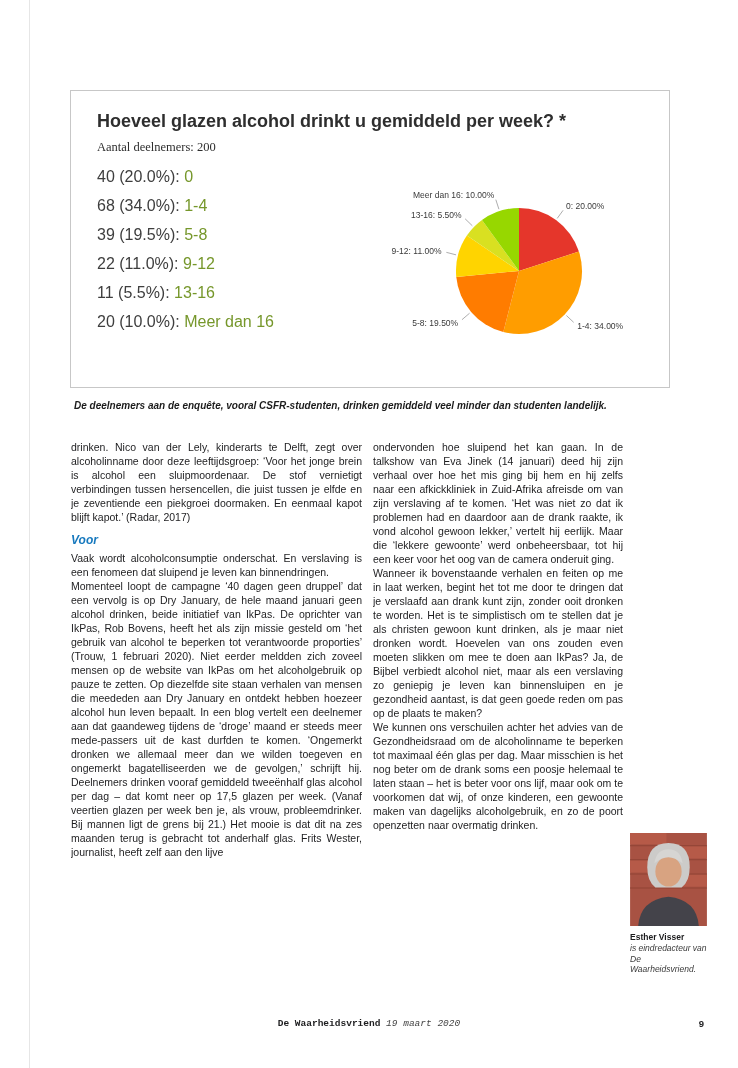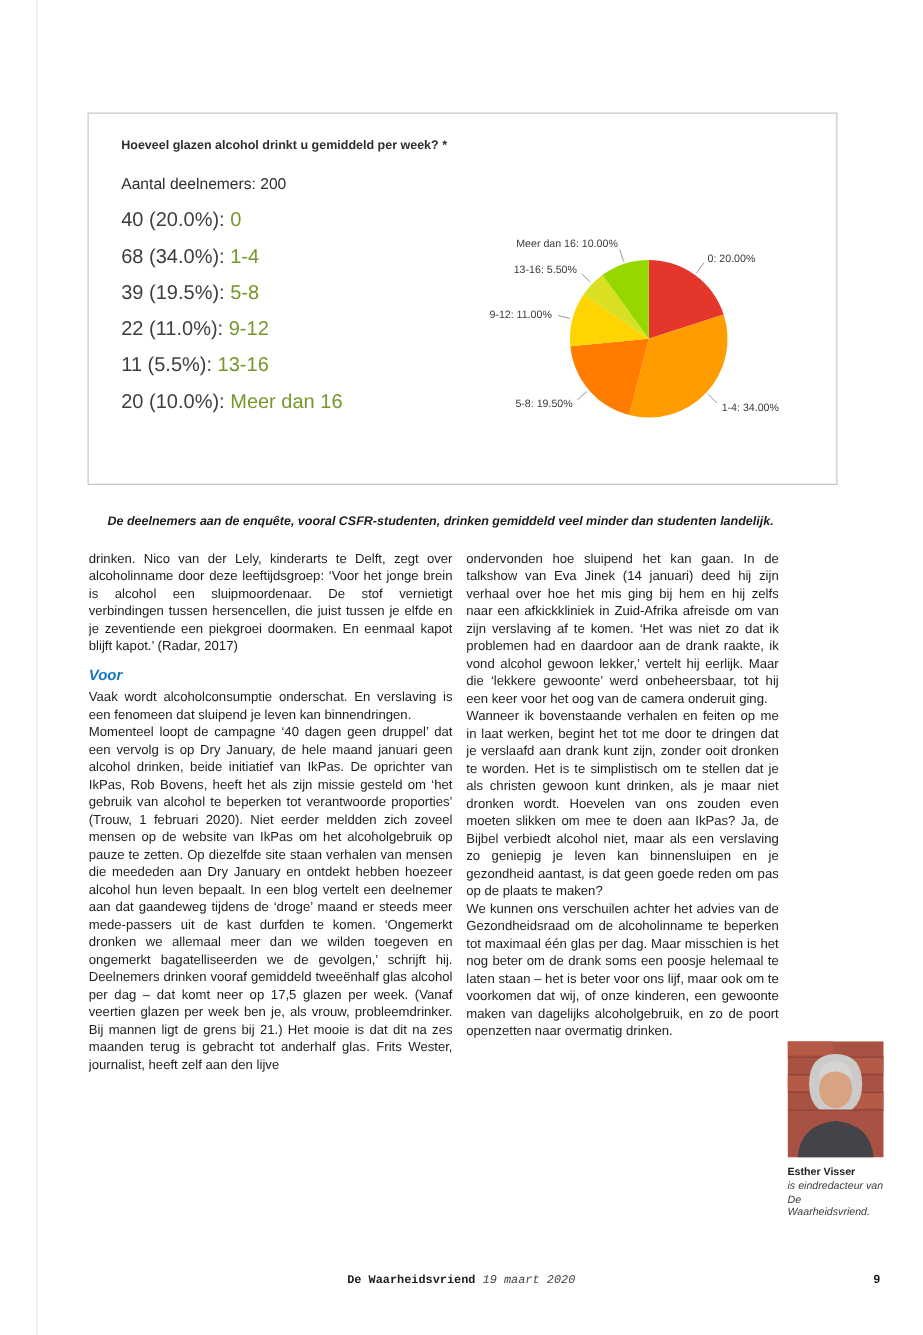--- a/index.html
+++ b/index.html
@@ -2,29 +2,29 @@
 <html><head>
 <meta charset="utf-8">
 <style>
   html,body{margin:0;padding:0;}
   body{width:738px;height:1068px;background:#ffffff;font-family:"Liberation Sans",sans-serif;color:#1d1d1f;position:relative;}
   .page{position:absolute;left:0;top:0;width:738px;height:1068px;background:#ffffff;overflow:hidden;}
   .scan-edge{position:absolute;left:29px;top:0;width:1px;height:1068px;background:#e6e6e6;}
 
   
   .survey-box{position:absolute;left:70px;top:90px;width:598px;height:296px;border:1px solid #c7c7c7;background:#ffffff;}
-  .survey-title{position:absolute;left:26px;top:20px;margin:0;font-size:10px;font-weight:700;color:#2e2e2e;}
-  .survey-participants{position:absolute;left:26px;top:49px;font-size:12.5px;color:#2e2e2e;}
+  .survey-title{position:absolute;left:26px;top:20px;margin:0;font-size:18px;font-weight:700;color:#2e2e2e;}
+  .survey-participants{position:absolute;left:26px;top:49px;font-size:12.5px;color:#2e2e2e;font-family:Liberation Serif, serif;}
   .survey-results{position:absolute;left:26px;top:71px;list-style:none;margin:0;padding:0;}
   .result-row{height:29px;line-height:29px;font-size:16px;white-space:nowrap;}
   .result-count{color:#3e3e3e;}
   .result-label{color:#76972b;}
   .pie{position:absolute;left:288px;top:84px;width:300px;height:205px;}
 
-  .caption{position:absolute;left:70px;top:396px;width:590px;margin:16px;font-size:10px;font-weight:700;font-style:italic;color:#1c1c1c;}
+  .caption{position:absolute;left:70px;top:396px;width:590px;margin:4px;font-size:10px;font-weight:700;font-style:italic;color:#1c1c1c;}
 
   
   .col{position:absolute;top:440px;text-align:justify;font-size:10.5px;line-height:14px;color:#1d1d1f;}
   .col p{margin:0;}
   .col-left{left:71px;width:291px;height:580px;overflow:hidden;}
   .col-right{left:373px;width:250px;height:580px;overflow:hidden;}
   .section{margin:9px 0 4px 0;font-size:12px;font-weight:700;font-style:italic;color:#1779be;text-align:left;}
   .closing{margin-top:14px !important;}
   .endmark{color:#1779be;font-size:10px;}
 

